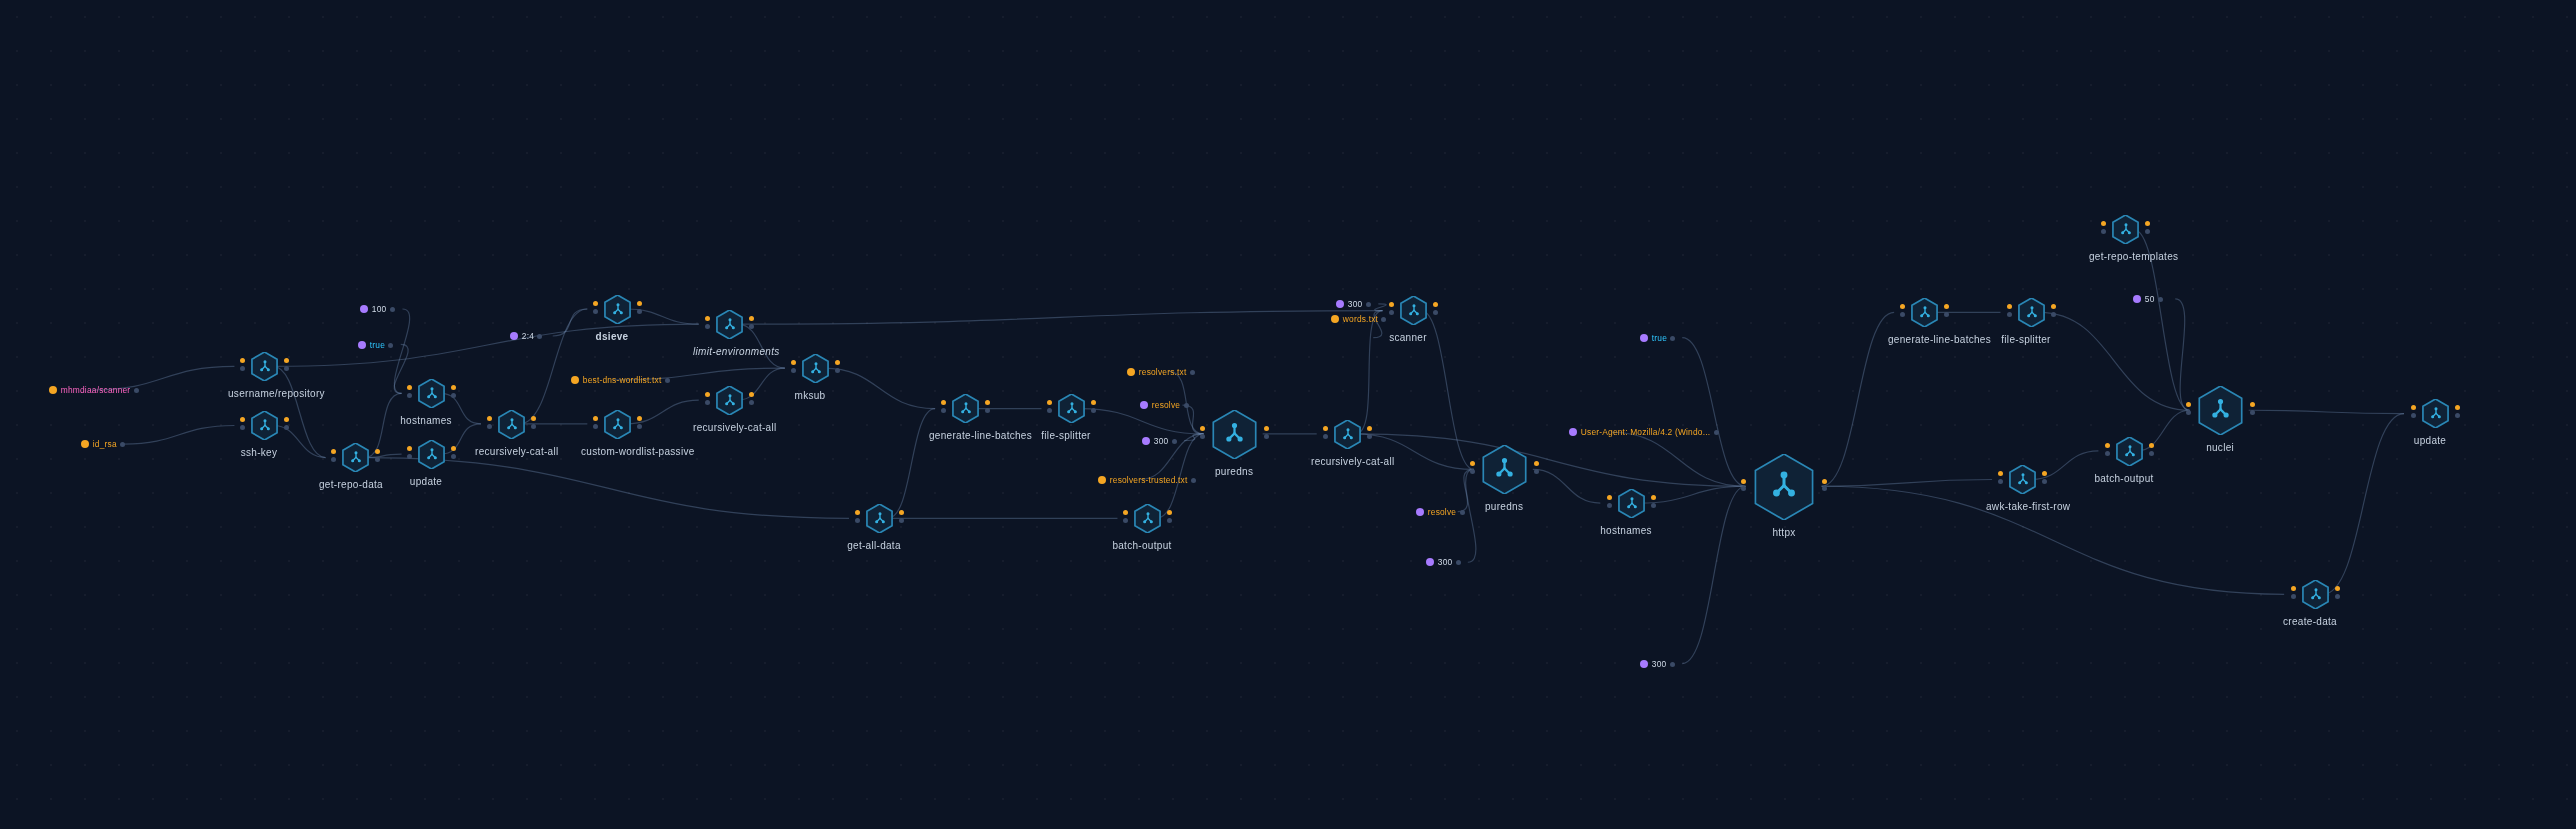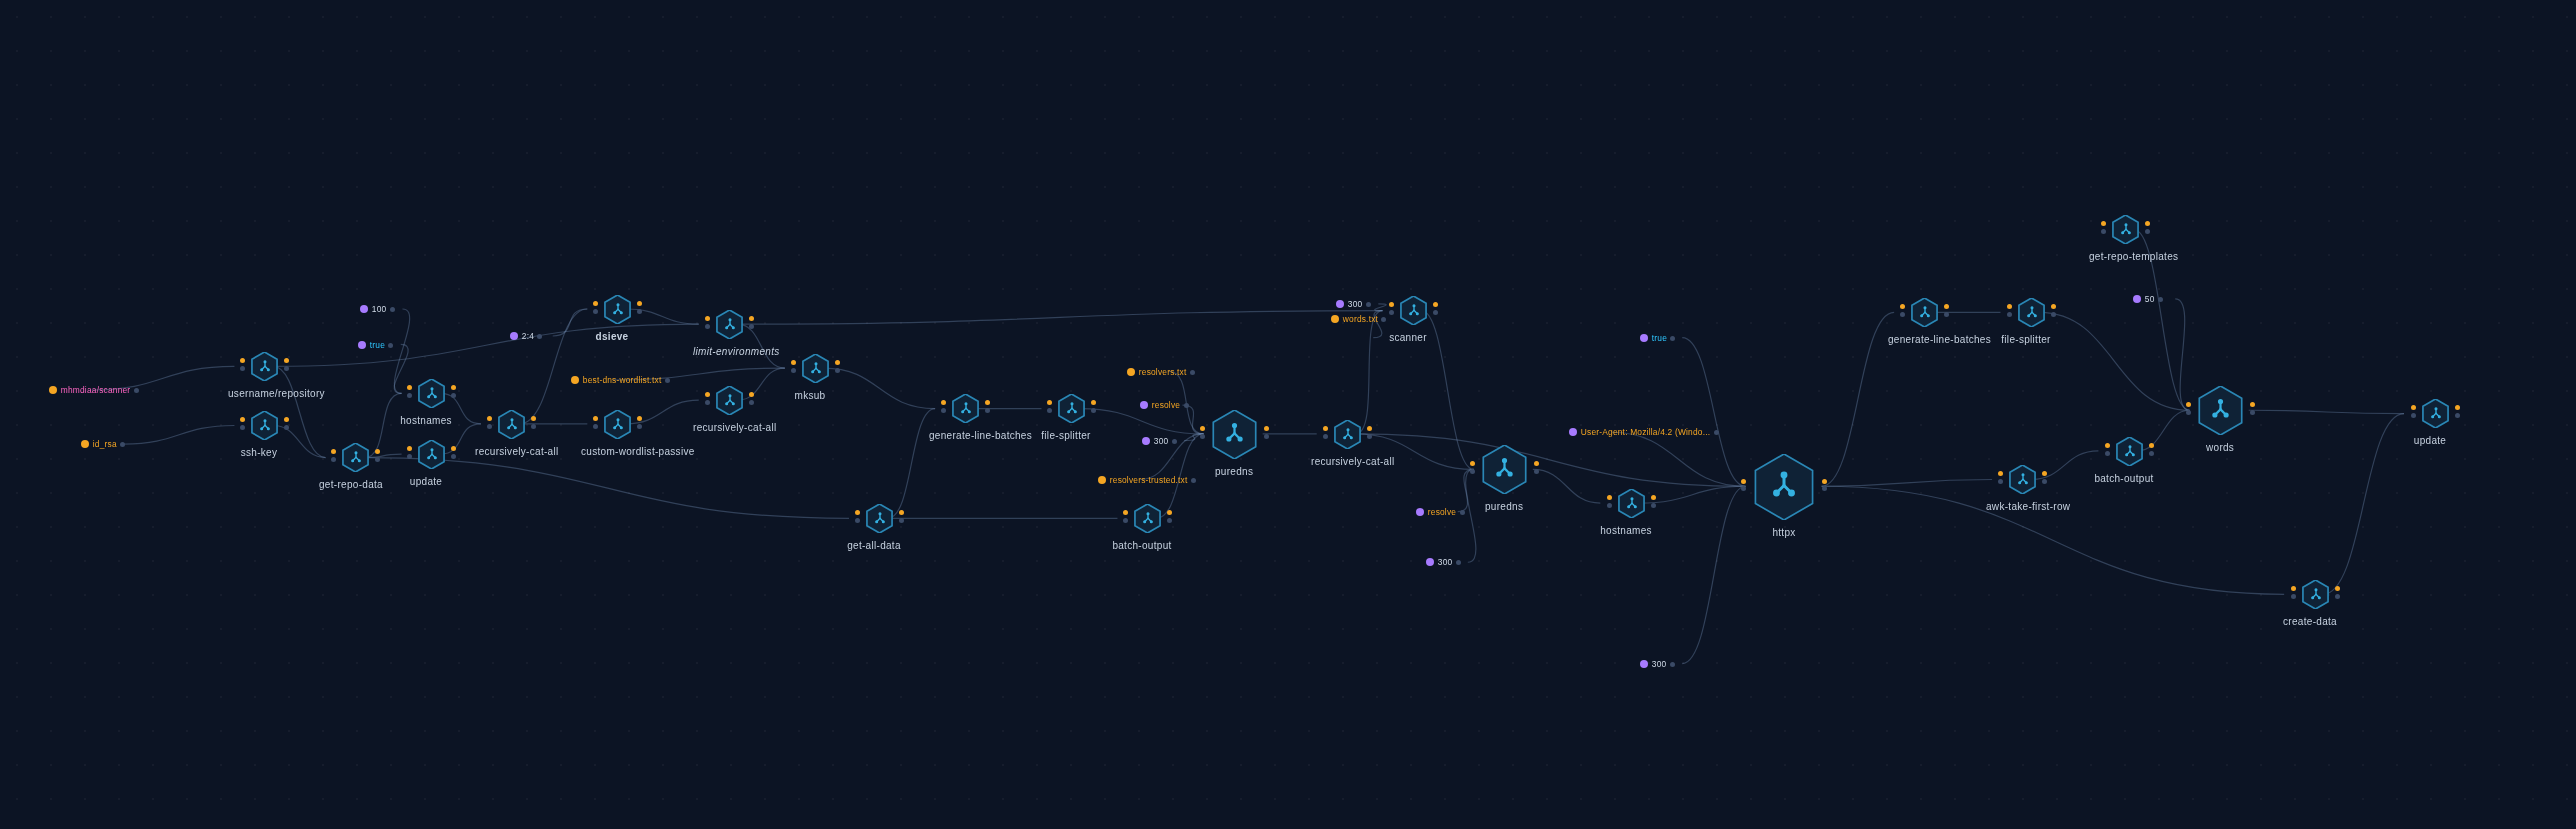--- a/index.html
+++ b/index.html
@@ -825,21 +825,21 @@
           </div>
           <div class="mini-ports" style="left: -10px; top: 16px;">
             <span class="on"></span>
             <span></span>
           </div>
           <div class="mini-ports" style="right: -10px; top: 16px;">
             <span class="on"></span>
             <span></span>
           </div>
         </div>
-        <div class="label" style="margin-left: -0.8px;">words</div>
+        <div class="label" style="margin-left: -0.8px;">nuclei</div>
       </div>
       <div class="node" style="left: 2290px; top: 580px; width: 51px;">
         <div class="hex" style="width: 29px; height: 29px;">
           <svg width="29" height="29" viewBox="0 0 34 34">
     <polygon points="31.72,8.50 31.72,25.50 17.00,34.00 2.28,25.50 2.28,8.50 17.00,0.00" fill="#0f2236" stroke="#2a87b5" stroke-width="2"></polygon>
 
   </svg>
           <div class="glyph">
             <svg width="16" height="16" viewBox="0 0 24 24" fill="none" stroke="#34b1e1" stroke-width="2" stroke-linecap="round">
     <path d="M12 4 v7"></path>

